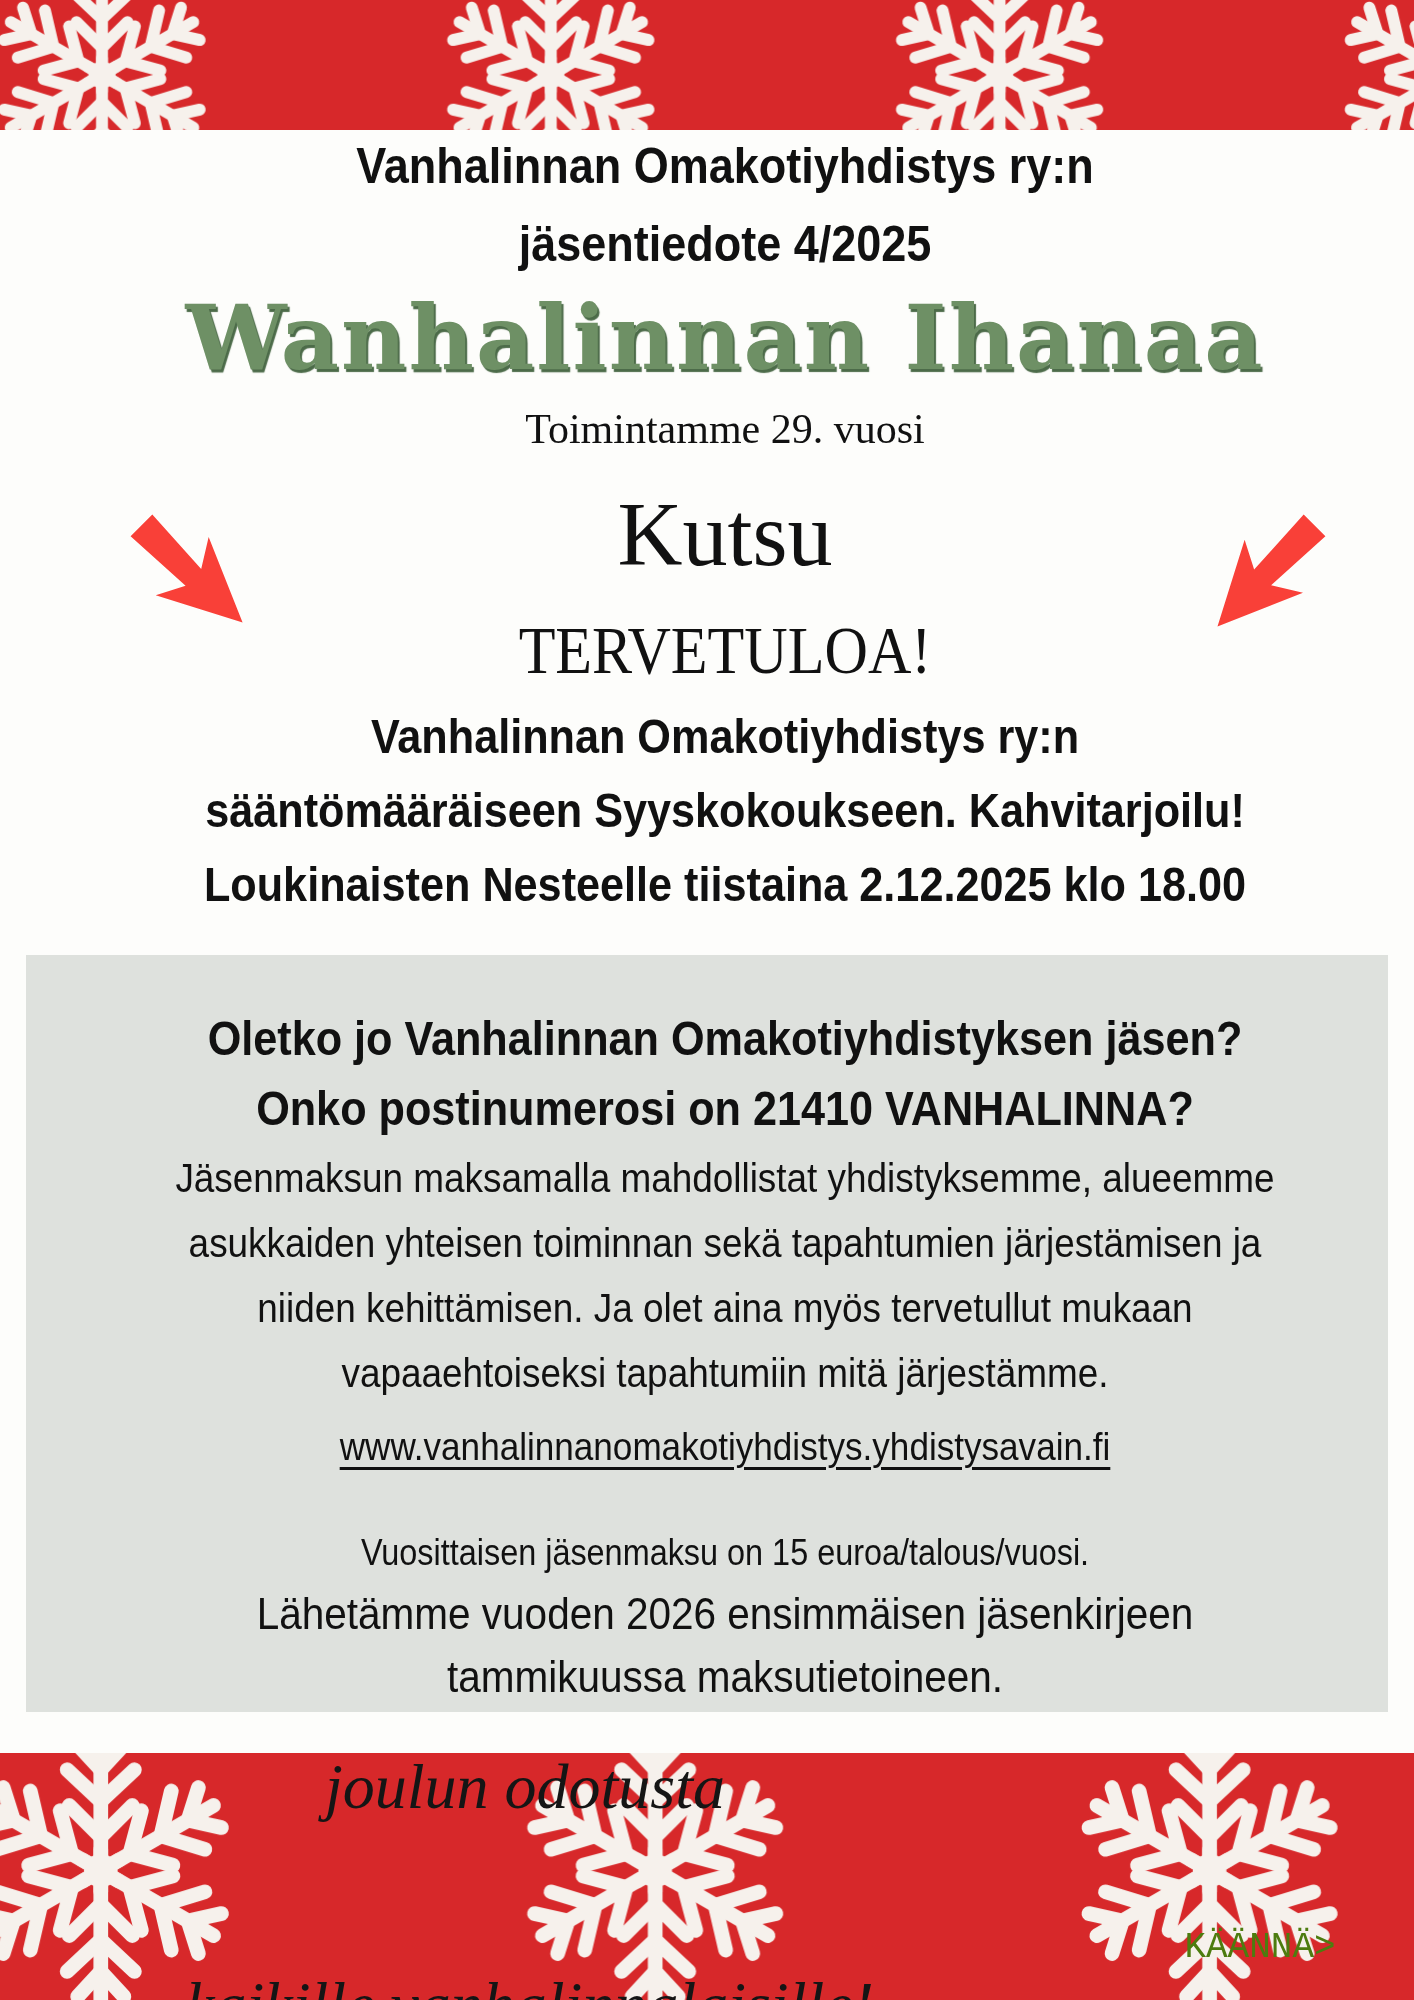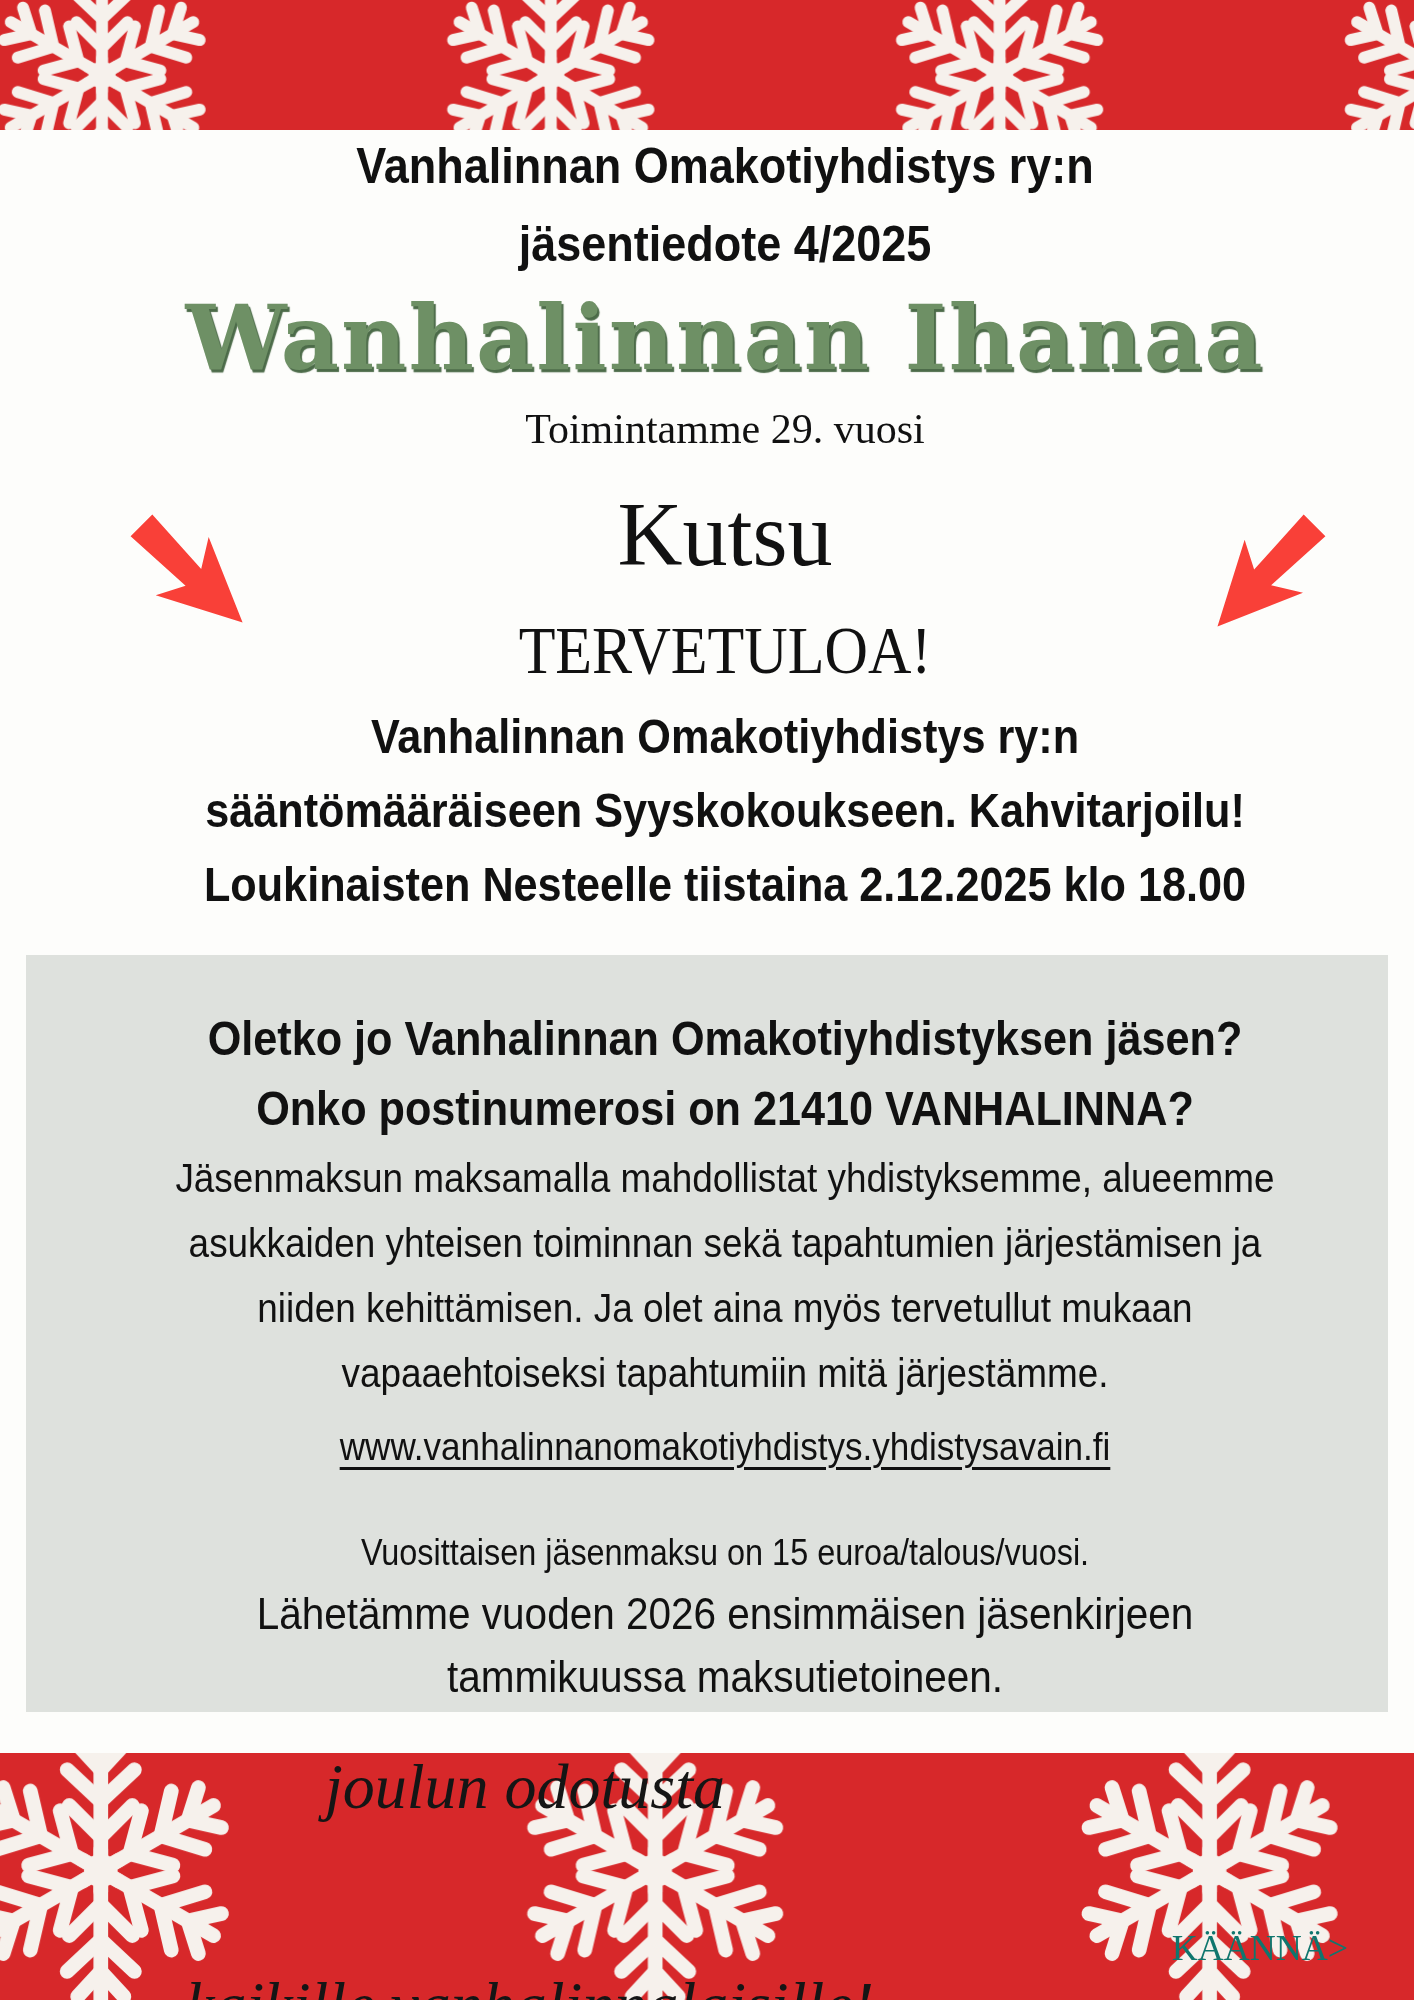--- a/index.html
+++ b/index.html
@@ -58,21 +58,21 @@
     font-family:"DejaVu Serif",serif;font-weight:bold;
     font-size:94px;line-height:100px;letter-spacing:-3px;
     color:#0d0d0d;
   }
   .wish{
     font-family:"Liberation Serif",serif;font-style:italic;
     font-size:64px;line-height:70px;color:#151515;
   }
   .wish1{top:1752px;left:0;width:1050px;right:auto;}
   .wish2{top:1970px;left:0;width:1060px;right:auto;}
-  .turn{top:1928px;left:1150px;width:220px;right:auto;font-size:36px;line-height:40px;color:#0f766e;}
+  .turn{top:1928px;left:1150px;width:220px;right:auto;font-size:36px;line-height:40px;color:#4d7c0f;font-family:Liberation Mono, monospace;}
 </style>
 </head>
 <body>
 
 <div class="page">
 
   <div class="band band-top">
     <svg width="1414" height="130" viewBox="0 0 1414 130">
       <defs>
         <g id="brT" stroke-width="7" stroke-linecap="round" fill="none">

